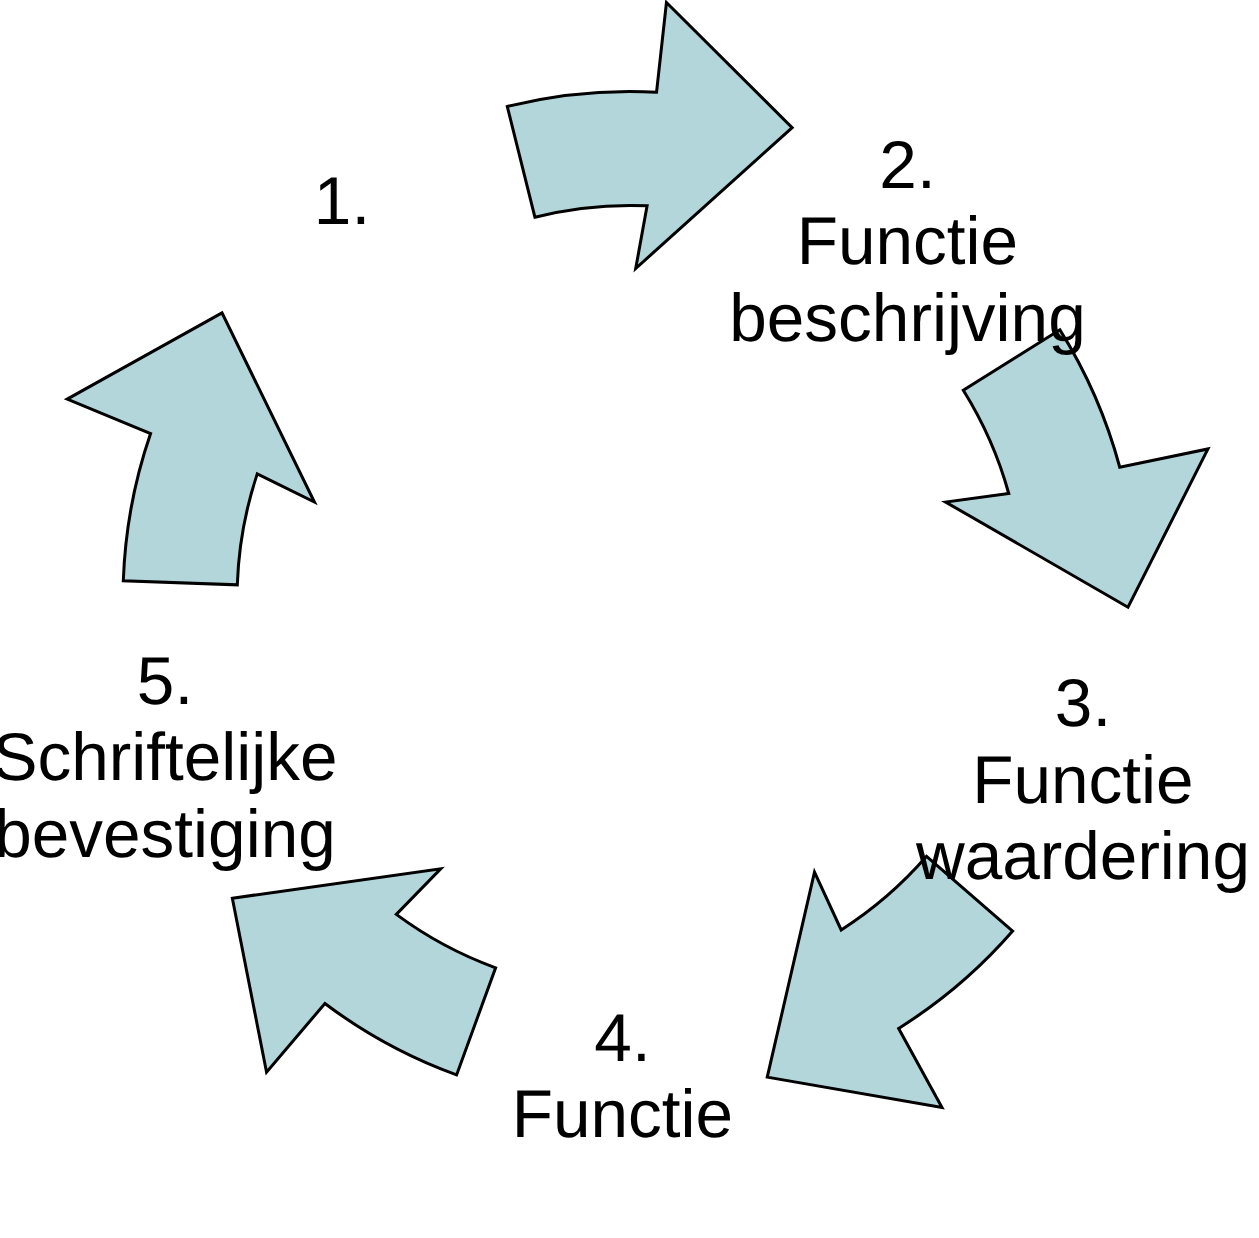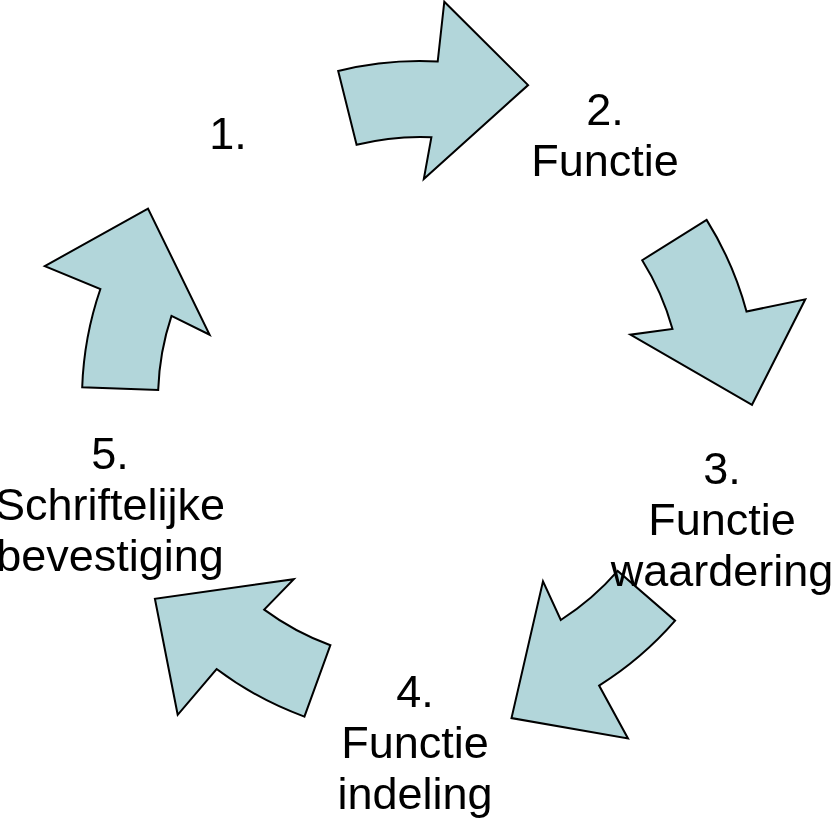--- a/index.html
+++ b/index.html
@@ -64,32 +64,32 @@
     <path class="arrow" d="M 82.2 387.2 A 338 338 0 0 1 100.4 289 L 44.8 266.1 L 148 208.6 L 209.6 334.7 L 171.5 315.9 A 262 262 0 0 0 158.2 389.9 Z"></path>
   </svg>
 
   <div class="step-label step-1">
     <span class="line">1.</span>
   </div>
 
   <div class="step-label step-2">
     <span class="line">2.</span>
     <span class="line">Functie</span>
+    <span class="line">beschrijving</span>
   </div>
 
   <div class="step-label step-3">
     <span class="line">3.</span>
     <span class="line">Functie</span>
     <span class="line">waardering</span>
   </div>
 
   <div class="step-label step-4">
     <span class="line">4.</span>
     <span class="line">Functie</span>
-    <span class="line">indeling</span>
   </div>
 
   <div class="step-label step-5">
     <span class="line">5.</span>
     <span class="line">Schriftelijke</span>
     <span class="line">bevestiging</span>
   </div>
 
 </div>
 

